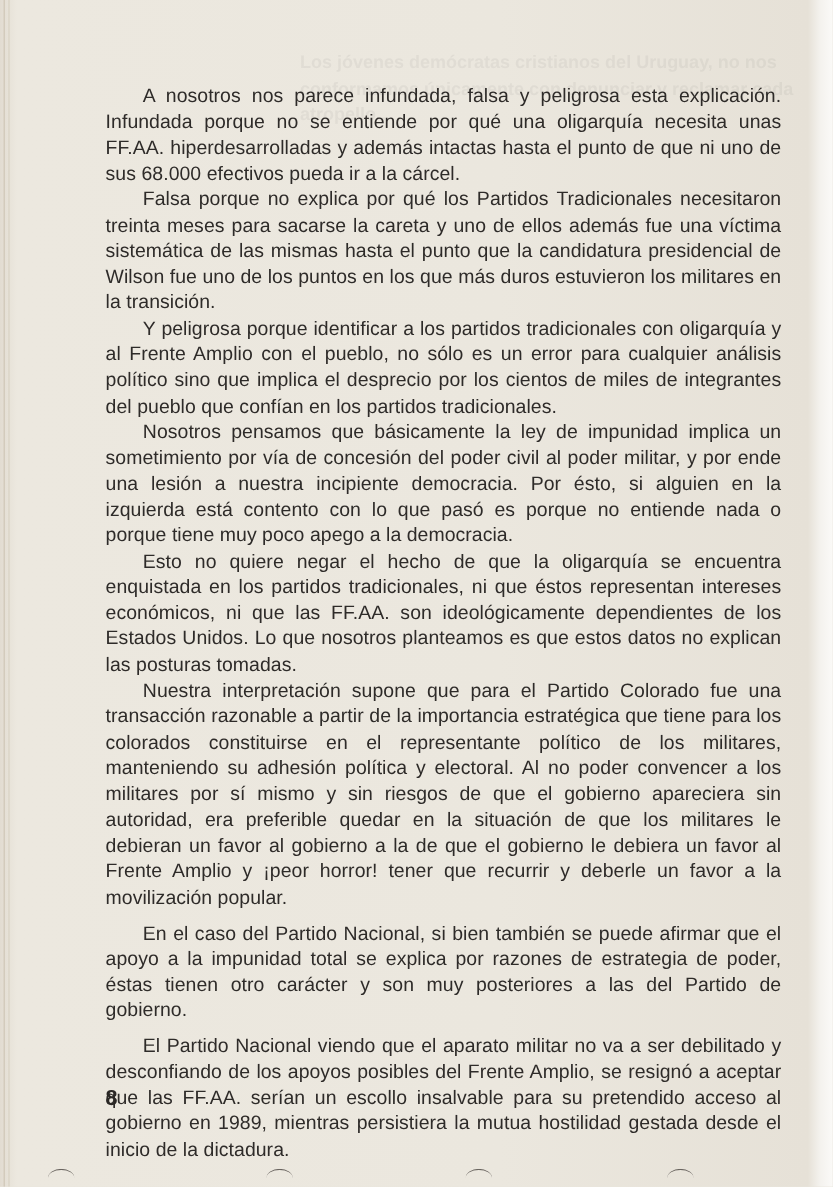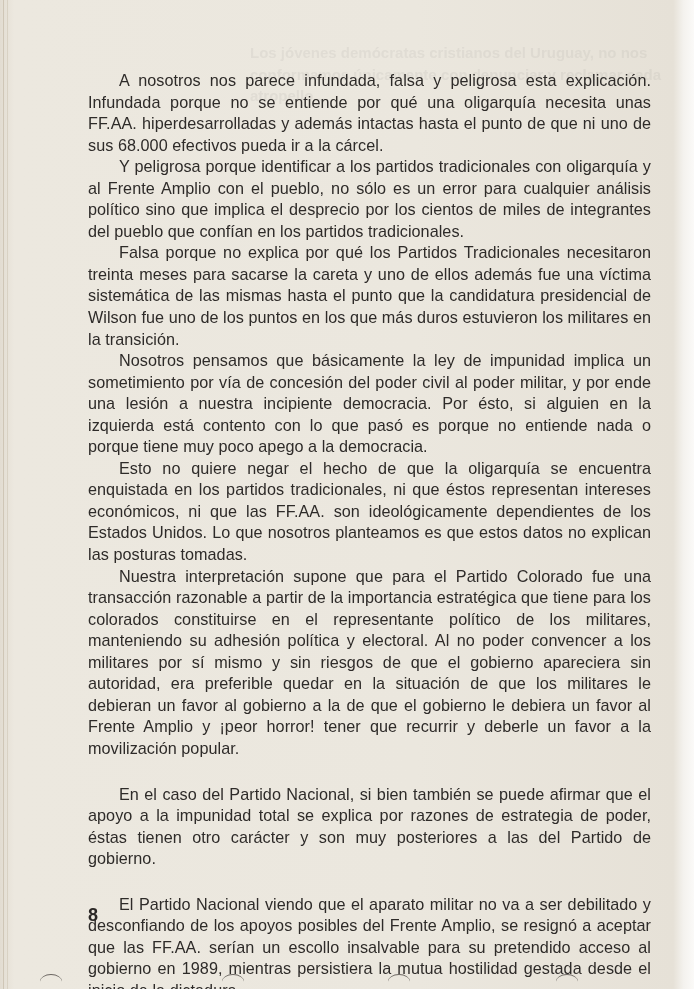--- a/index.html
+++ b/index.html
@@ -44,21 +44,21 @@
     font-size: 16.2px;
     line-height: 21.55px;
     letter-spacing: 0.05px;
   }
   .text p {
     margin: 0;
     text-align: justify;
     text-indent: 31px;
   }
   .text p.gap {
-    margin-top: 24px;
+    margin-top: 8px;
   }
   .page-number {
     position: absolute;
     left: 88px;
     top: 905px;
     font-size: 18px;
     font-weight: bold;
     color: #2a2725;
   }
   .arc {
@@ -74,22 +74,22 @@
 <body>
 
 <div class="page">
   <div class="spine-line" style="left:3px"></div>
   <div class="spine-line" style="left:7px;opacity:.6"></div>
 
   <div class="ghost">Los jóvenes demócratas cristianos del Uruguay, no nos conformamos únicamente con denunciar y reclamar cada atropello...</div>
 
   <div class="text">
     <p>A nosotros nos parece infundada, falsa y peligrosa esta explicación. Infundada porque no se entiende por qué una oligarquía necesita unas FF.AA. hiperdesarrolladas y además intactas hasta el punto de que ni uno de sus 68.000 efectivos pueda ir a la cárcel.</p>
+    <p>Falsa porque no explica por qué los Partidos Tradicionales necesitaron treinta meses para sacarse la careta y uno de ellos además fue una víctima sistemática de las mismas hasta el punto que la candidatura presidencial de Wilson fue uno de los puntos en los que más duros estuvieron los militares en la transición.</p>
     <p>Y peligrosa porque identificar a los partidos tradicionales con oligarquía y al Frente Amplio con el pueblo, no sólo es un error para cualquier análisis político sino que implica el desprecio por los cientos de miles de integrantes del pueblo que confían en los partidos tradicionales.</p>
-    <p>Falsa porque no explica por qué los Partidos Tradicionales necesitaron treinta meses para sacarse la careta y uno de ellos además fue una víctima sistemática de las mismas hasta el punto que la candidatura presidencial de Wilson fue uno de los puntos en los que más duros estuvieron los militares en la transición.</p>
     <p>Nosotros pensamos que básicamente la ley de impunidad implica un sometimiento por vía de concesión del poder civil al poder militar, y por ende una lesión a nuestra incipiente democracia. Por ésto, si alguien en la izquierda está contento con lo que pasó es porque no entiende nada o porque tiene muy poco apego a la democracia.</p>
     <p>Esto no quiere negar el hecho de que la oligarquía se encuentra enquistada en los partidos tradicionales, ni que éstos representan intereses económicos, ni que las FF.AA. son ideológicamente dependientes de los Estados Unidos. Lo que nosotros planteamos es que estos datos no explican las posturas tomadas.</p>
     <p>Nuestra interpretación supone que para el Partido Colorado fue una transacción razonable a partir de la importancia estratégica que tiene para los colorados constituirse en el representante político de los militares, manteniendo su adhesión política y electoral. Al no poder convencer a los militares por sí mismo y sin riesgos de que el gobierno apareciera sin autoridad, era preferible quedar en la situación de que los militares le debieran un favor al gobierno a la de que el gobierno le debiera un favor al Frente Amplio y ¡peor horror! tener que recurrir y deberle un favor a la movilización popular.</p>
     <p class="gap">En el caso del Partido Nacional, si bien también se puede afirmar que el apoyo a la impunidad total se explica por razones de estrategia de poder, éstas tienen otro carácter y son muy posteriores a las del Partido de gobierno.</p>
     <p class="gap">El Partido Nacional viendo que el aparato militar no va a ser debilitado y desconfiando de los apoyos posibles del Frente Amplio, se resignó a aceptar que las FF.AA. serían un escollo insalvable para su pretendido acceso al gobierno en 1989, mientras persistiera la mutua hostilidad gestada desde el inicio de la dictadura.</p>
   </div>
 
   <div class="page-number">8</div>
 
   <div class="arc" style="left:40px"></div>

